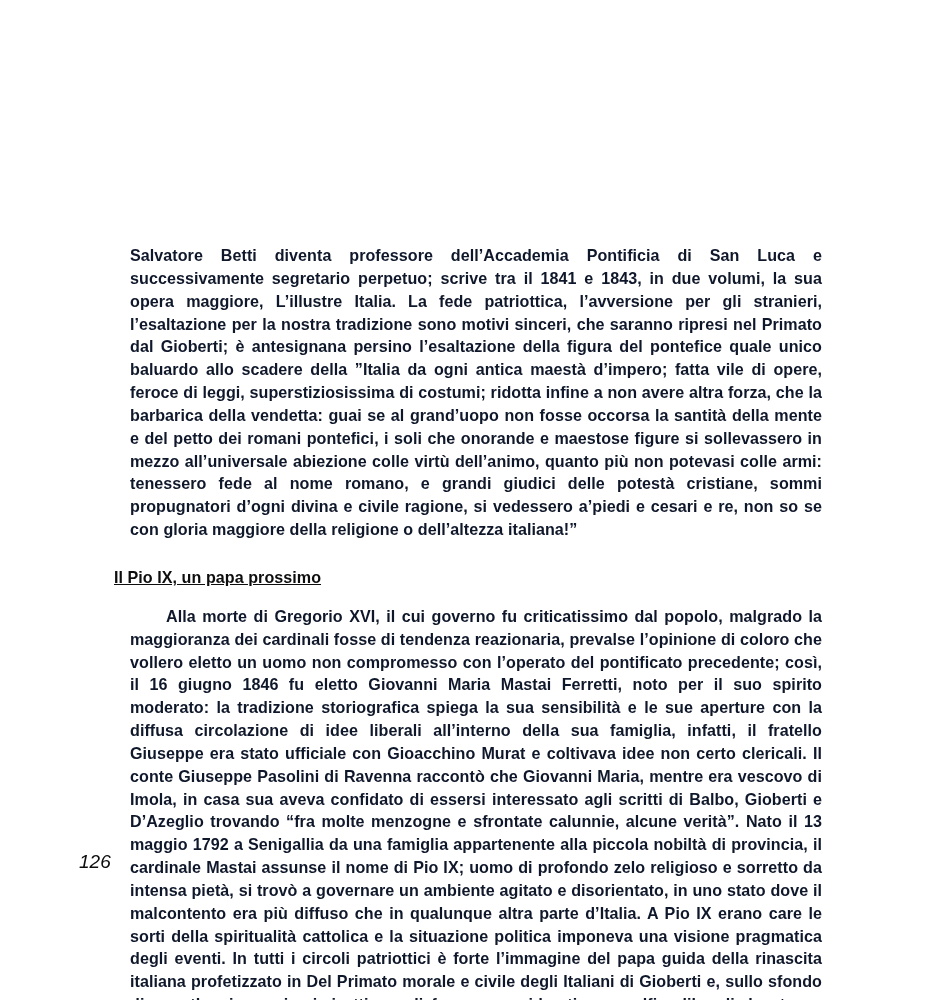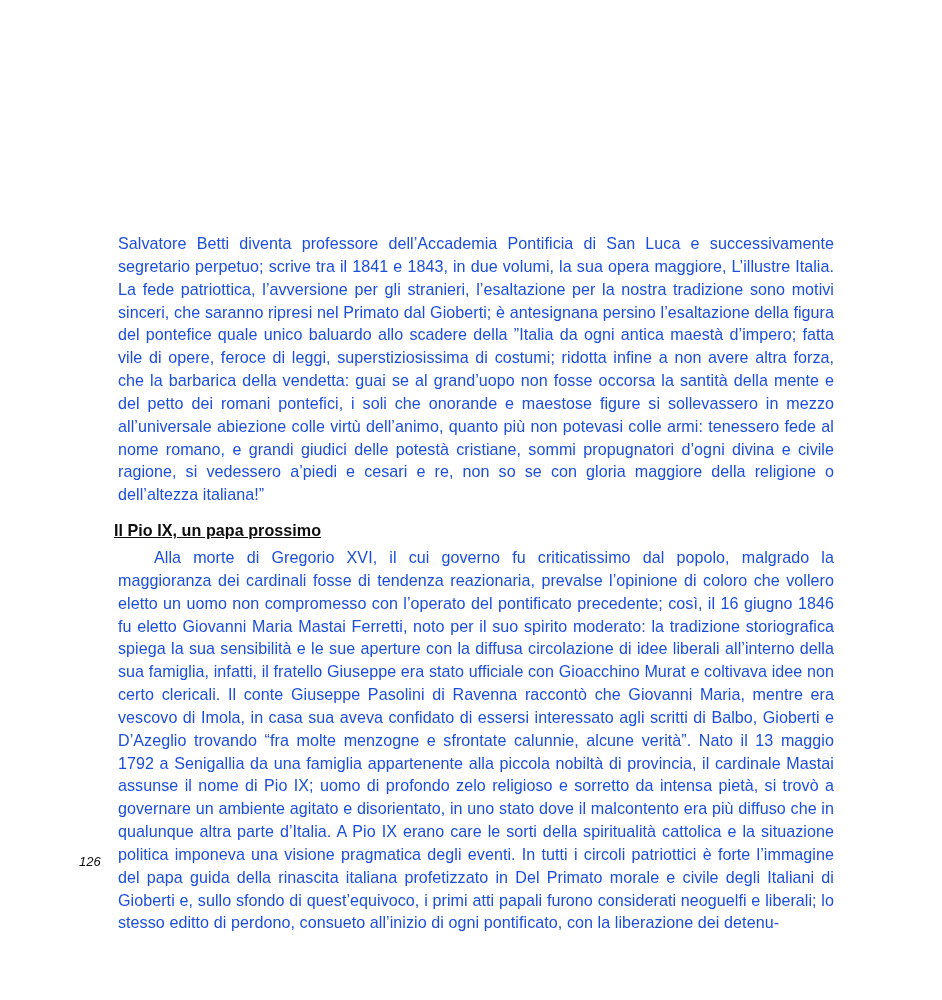--- a/index.html
+++ b/index.html
@@ -30,24 +30,25 @@
     left: 114px;
     top: 228px;
     width: 724px;
   }
 
   .body-paragraph {
     font-size: 16.1px;
     line-height: 22.85px;
     text-align: justify;
     text-justify: inter-word;
-    margin: 4px;
-    color: #1d4ed8;
+    margin: 16px;
+    color: #0f172a;
     letter-spacing: 0.05px;
     word-spacing: 0.1px;
+    font-weight: bold;
     -webkit-font-smoothing: antialiased;
   }
 
   .body-paragraph.first {
     text-indent: 0;
   }
 
   .section-heading {
     font-size: 16.1px;
     line-height: 22.85px;
@@ -61,21 +62,21 @@
   }
 
   .body-paragraph.indented {
     text-indent: 36px;
   }
 
   .page-number {
     position: absolute;
     left: 79px;
     top: 851px;
-    font-size: 13px;
+    font-size: 19px;
     line-height: 22.85px;
     font-style: italic;
     color: #0d0d0d;
   }
 </style>
 </head>
 <body>
 
 <div class="page">
 

